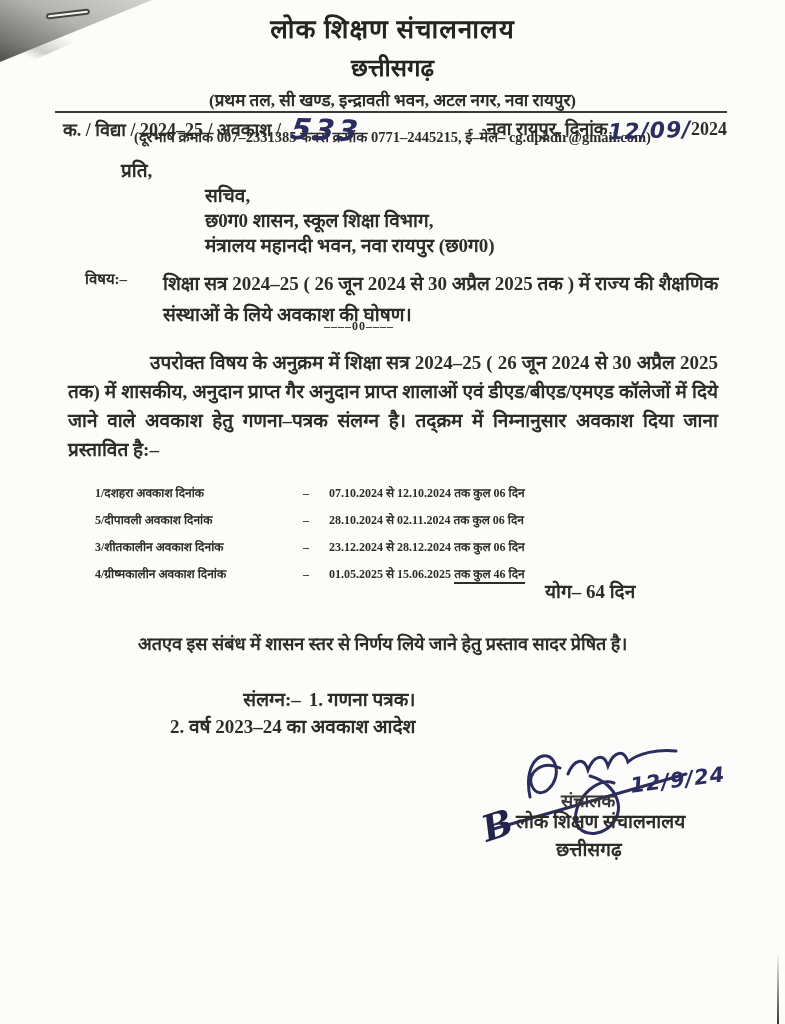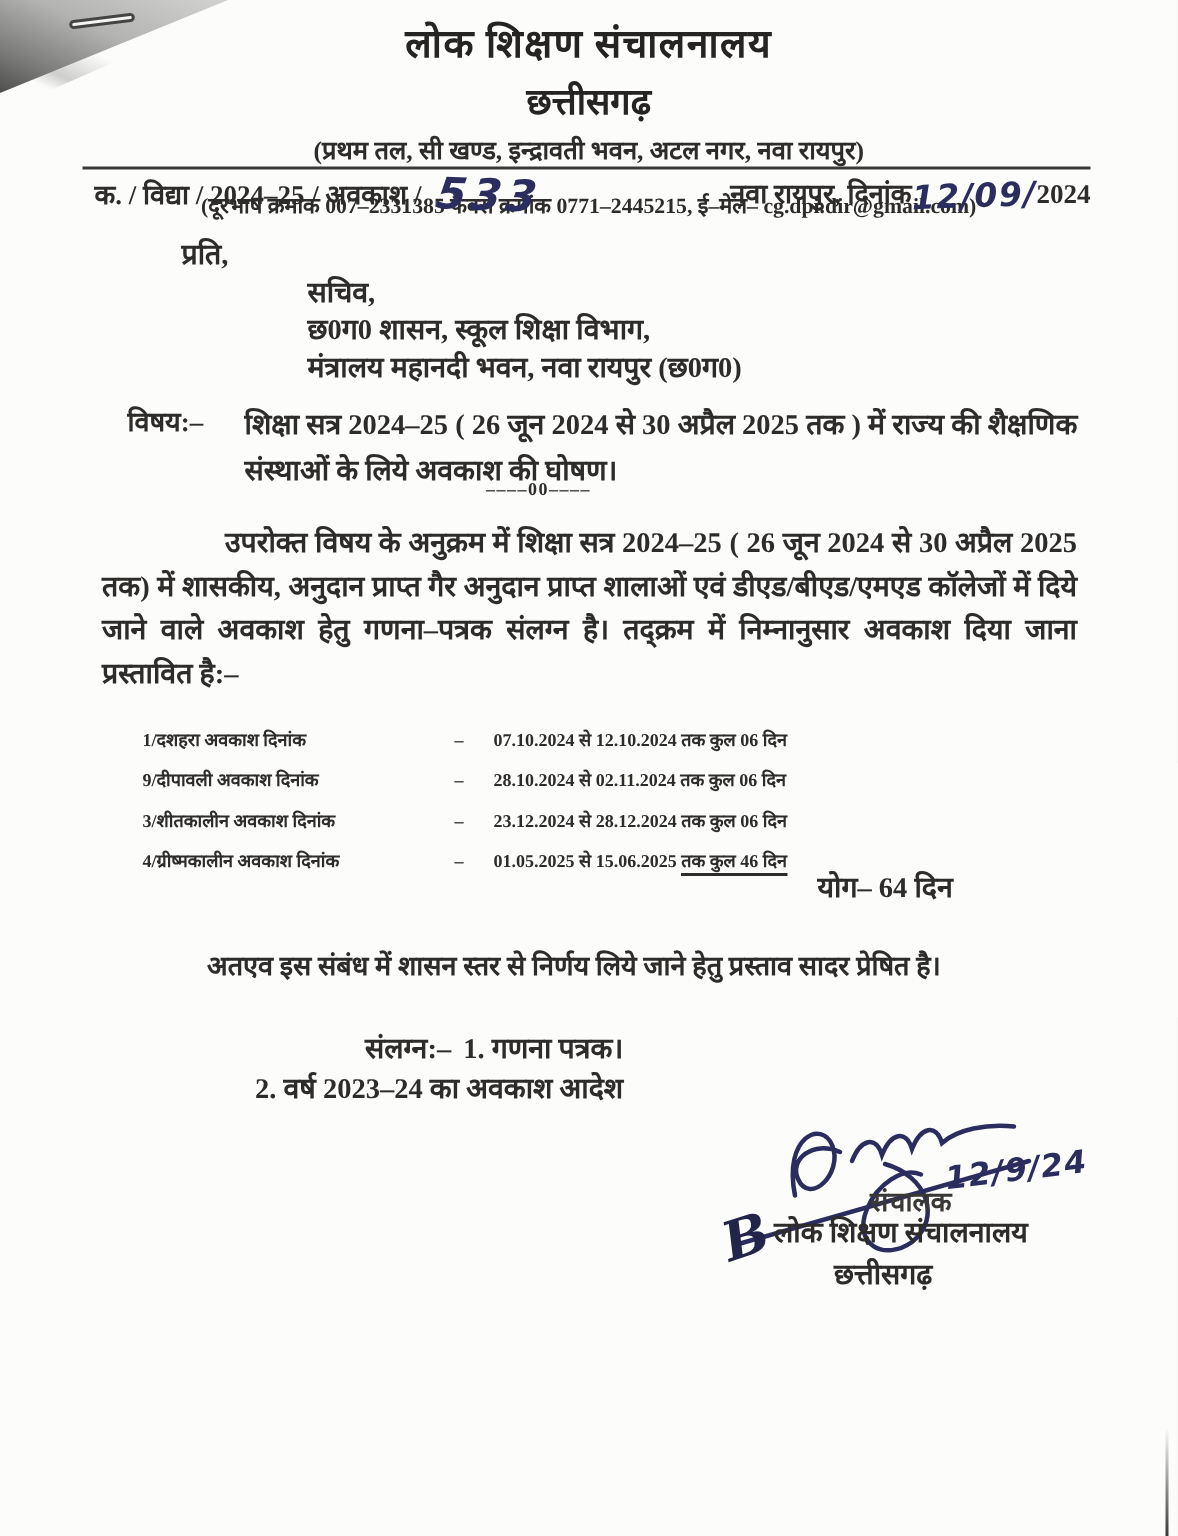--- a/index.html
+++ b/index.html
@@ -43,21 +43,21 @@
     display:flex; justify-content:space-between; align-items:flex-start;
     font-size:18px;
   }
   .hand { font-family:"DejaVu Sans",sans-serif; font-style:italic; color:#2b2d5e; font-weight:700; }
   .ref-number-hand { display:inline-block; font-size:29px; transform:rotate(2deg) skewX(-6deg); margin-left:10px; letter-spacing:3px; line-height:1; vertical-align:-4px; }
   .date-hand { display:inline-block; font-size:22px; transform:rotate(-2deg); letter-spacing:1px; line-height:1; vertical-align:-3px; }
   
   .recipient { position:absolute; top:158px; left:85px; font-size:19px; line-height:25px;margin-left:36px; }
   .recipient .lines { margin-left:84px; }
   
-  .subject-label { position:absolute; top:268px; left:85px; font-size:18px; }
+  .subject-label { position:absolute; top:268px; left:85px; font-size:15px; }
   .subject-text { position:absolute; top:268px; left:163px; width:566px; font-size:19px; line-height:31px; }
   .subject-separator { position:absolute; top:319px; left:324px; font-size:12px; letter-spacing:1px; }
   
   .body-paragraph {
     position:absolute; top:348px; left:68px; width:650px;
     font-size:19px; line-height:29px; text-align:justify; text-indent:82px;
   }
   
   .holiday-list { position:absolute; top:480px; left:95px; font-size:12px; }
   .holiday-row { display:grid; grid-template-columns:208px 26px auto; line-height:27px; }
@@ -76,21 +76,21 @@
   .enclosures .row1 { display:flex; gap:8px;justify-content:flex-end; }
   .enclosures .row2 { margin-left:107px; }
   
   .signature-block { position:absolute; left:468px; top:742px; width:290px; height:135px; }
   .signature-svg { position:absolute; left:10px; top:0; }
   .signature-date {
     position:absolute; left:162px; top:26px;
     font-family:"DejaVu Sans",sans-serif; font-style:italic; font-weight:700;
     color:#2b2d5e; font-size:21px; transform:rotate(-7deg); letter-spacing:1px;
   }
-  .designation { position:absolute; left:112px; top:46px; font-size:18px; color:#3a3836; }
+  .designation { position:absolute; left:93px; top:46px; font-size:18px; color:#3a3836; }
   .org-name1 { position:absolute; left:48px; top:66px; font-size:19px; }
   .org-name2 { position:absolute; left:88px; top:94px; font-size:19px; }
   .ink-mark {
     position:absolute; left:14px; top:62px;
     font-family:"DejaVu Serif",serif; font-style:italic; font-weight:700;
     font-size:36px; color:#23244a; transform:rotate(-18deg);
   }
 </style>
 </head>
 <body>
@@ -133,21 +133,21 @@
 
   <div class="body-paragraph">उपरोक्त विषय के अनुक्रम में शिक्षा सत्र 2024–25 ( 26 जून 2024 से 30 अप्रैल 2025 तक) में शासकीय, अनुदान प्राप्त गैर अनुदान प्राप्त शालाओं एवं डीएड/बीएड/एमएड कॉलेजों में दिये जाने वाले अवकाश हेतु गणना–पत्रक संलग्न है। तद्क्रम में निम्नानुसार अवकाश दिया जाना प्रस्तावित है:–</div>
 
   <div class="holiday-list">
     <div class="holiday-row">
       <span>1/दशहरा अवकाश दिनांक</span>
       <span>–</span>
       <span class="holiday-period-group"><span>07.10.2024 से 12.10.2024</span> <span>तक कुल 06 दिन</span></span>
     </div>
     <div class="holiday-row">
-      <span>9/दीपावली अवकाश दिनांक</span>
+      <span>5/दीपावली अवकाश दिनांक</span>
       <span>–</span>
       <span class="holiday-period-group"><span>28.10.2024 से 02.11.2024</span> <span>तक कुल 06 दिन</span></span>
     </div>
     <div class="holiday-row">
       <span>3/शीतकालीन अवकाश दिनांक</span>
       <span>–</span>
       <span class="holiday-period-group"><span>23.12.2024 से 28.12.2024</span> <span>तक कुल 06 दिन</span></span>
     </div>
     <div class="holiday-row">
       <span>4/ग्रीष्मकालीन अवकाश दिनांक</span>

